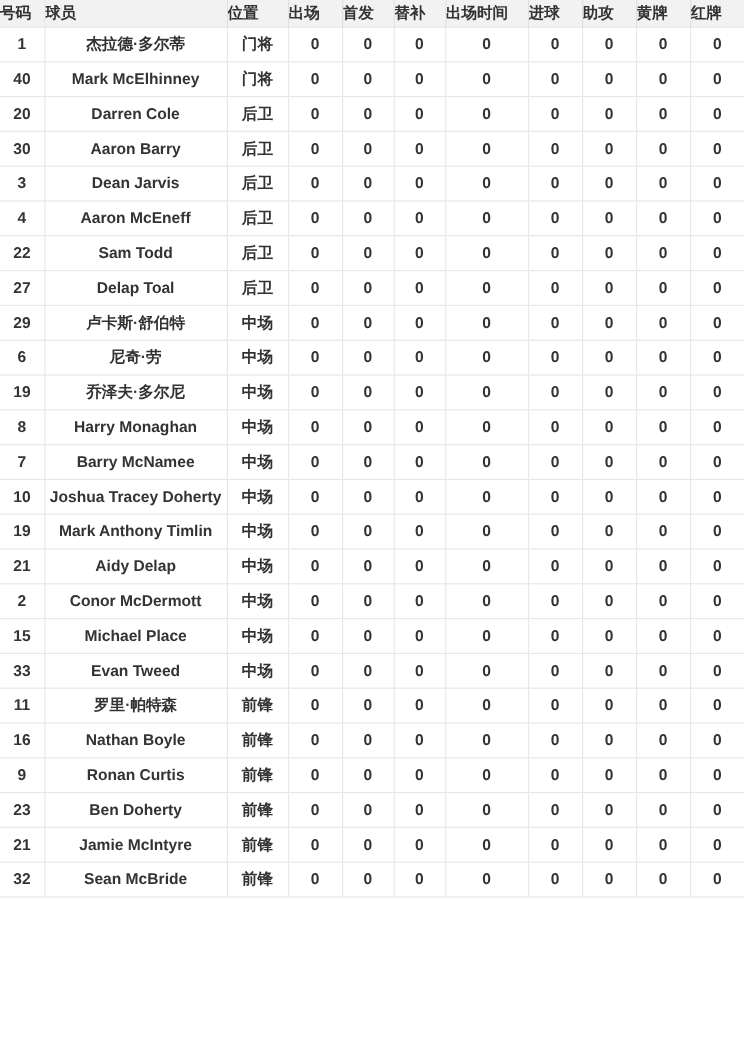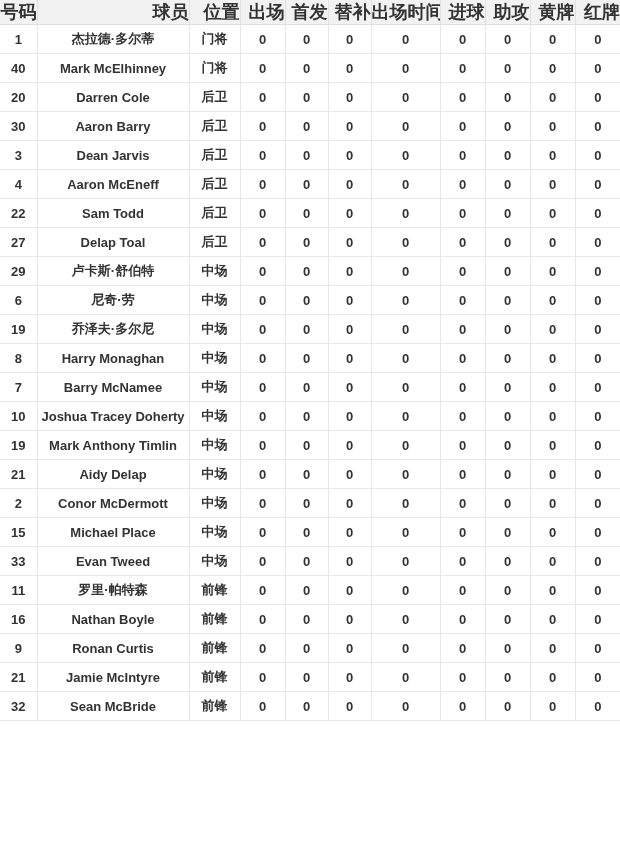--- a/index.html
+++ b/index.html
@@ -21,24 +21,24 @@
   col.c4 { width: 43px; }
   col.c5 { width: 43px; }
   col.c6 { width: 69px; }
   col.c7 { width: 45px; }
   col.c8 { width: 45px; }
   col.c9 { width: 45px; }
   col.c10 { width: 45px; }
   .stats th {
     height: 22px;
     background: #f2f2f2;
-    font-size: 18px;
+    font-size: 13px;
     font-weight: bold;
     color: #333333;
-    text-align: right;
+    text-align: left;
     vertical-align: middle;
     border-bottom: 1px solid #e0e0e0;
     border-right: 1px solid #e0e0e0;
     white-space: nowrap;
     overflow: hidden;
   }
   .stats td {
     height: 29px;
     background: #ffffff;
     font-size: 13px;
@@ -367,20 +367,33 @@
           <td>0</td>
           <td>0</td>
           <td>0</td>
           <td>0</td>
           <td>0</td>
           <td>0</td>
           <td>0</td>
           <td>0</td>
         </tr>
         <tr>
+          <td>23</td>
+          <td>Ben Doherty</td>
+          <td>前锋</td>
+          <td>0</td>
+          <td>0</td>
+          <td>0</td>
+          <td>0</td>
+          <td>0</td>
+          <td>0</td>
+          <td>0</td>
+          <td>0</td>
+        </tr>
+        <tr>
           <td>21</td>
           <td>Jamie McIntyre</td>
           <td>前锋</td>
           <td>0</td>
           <td>0</td>
           <td>0</td>
           <td>0</td>
           <td>0</td>
           <td>0</td>
           <td>0</td>

